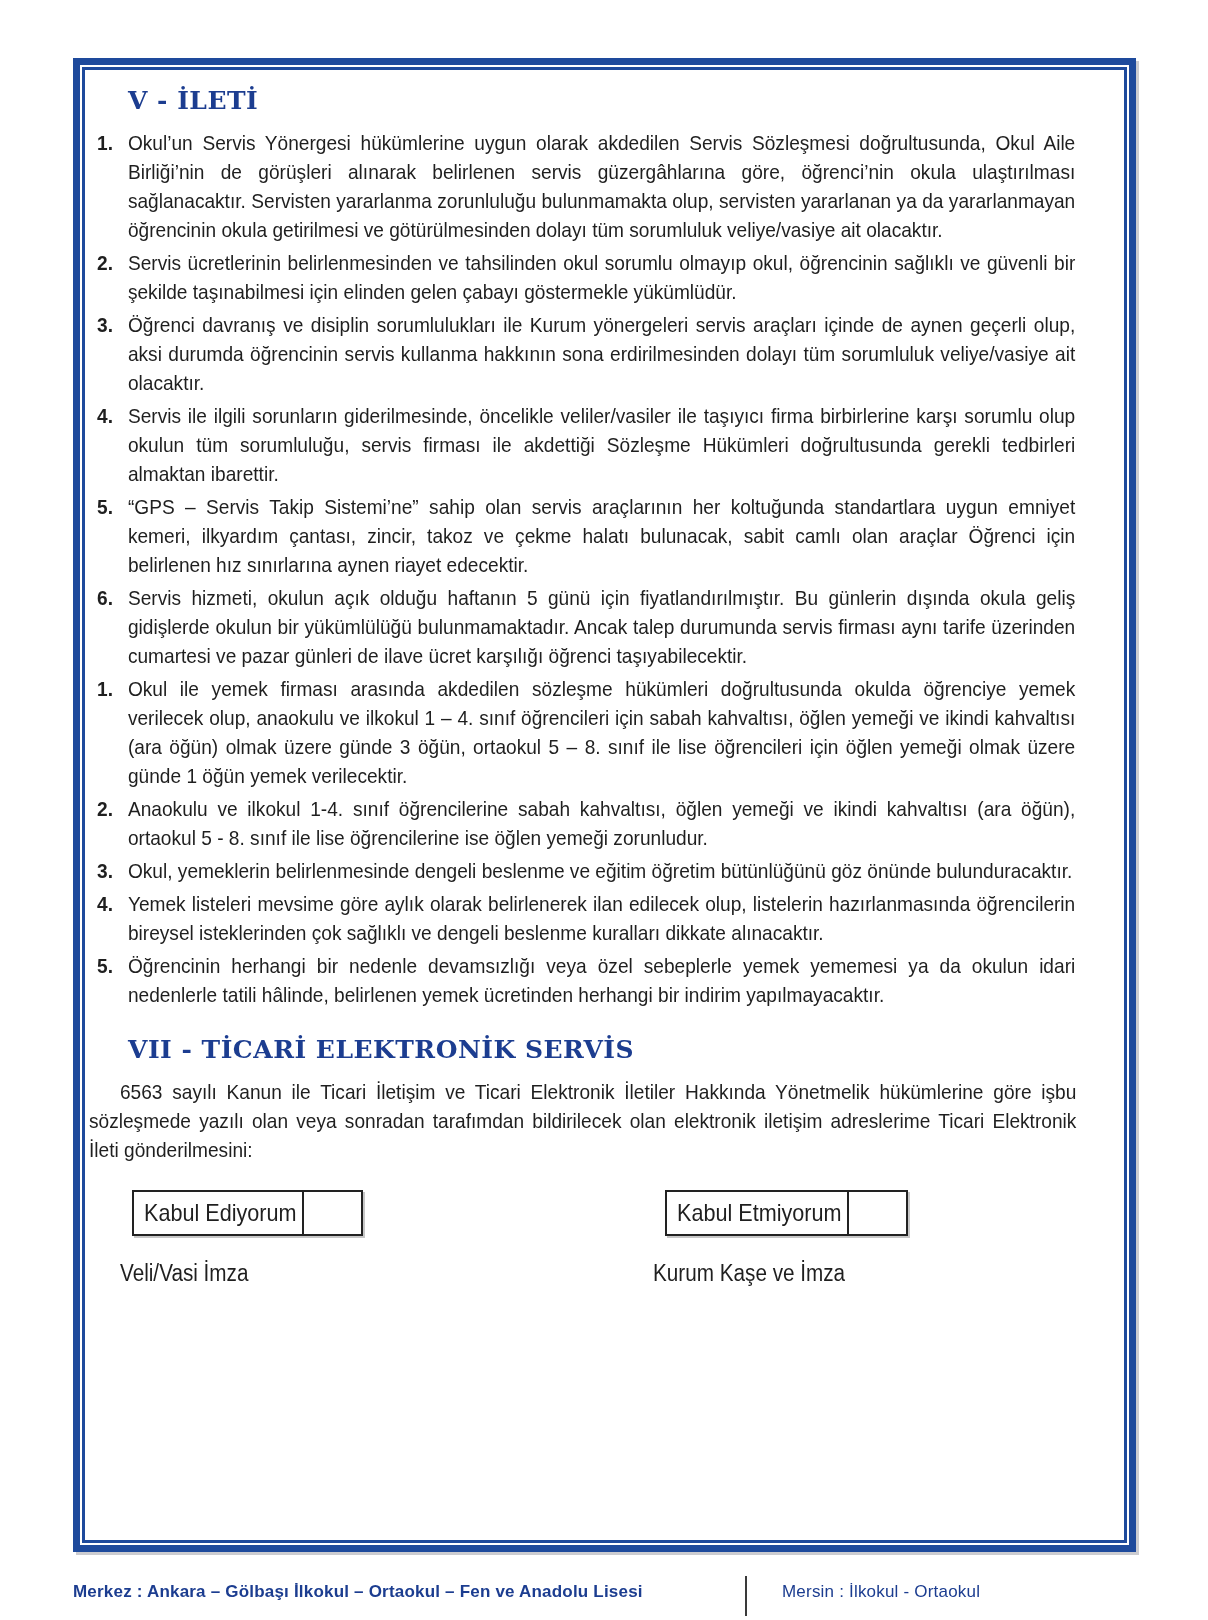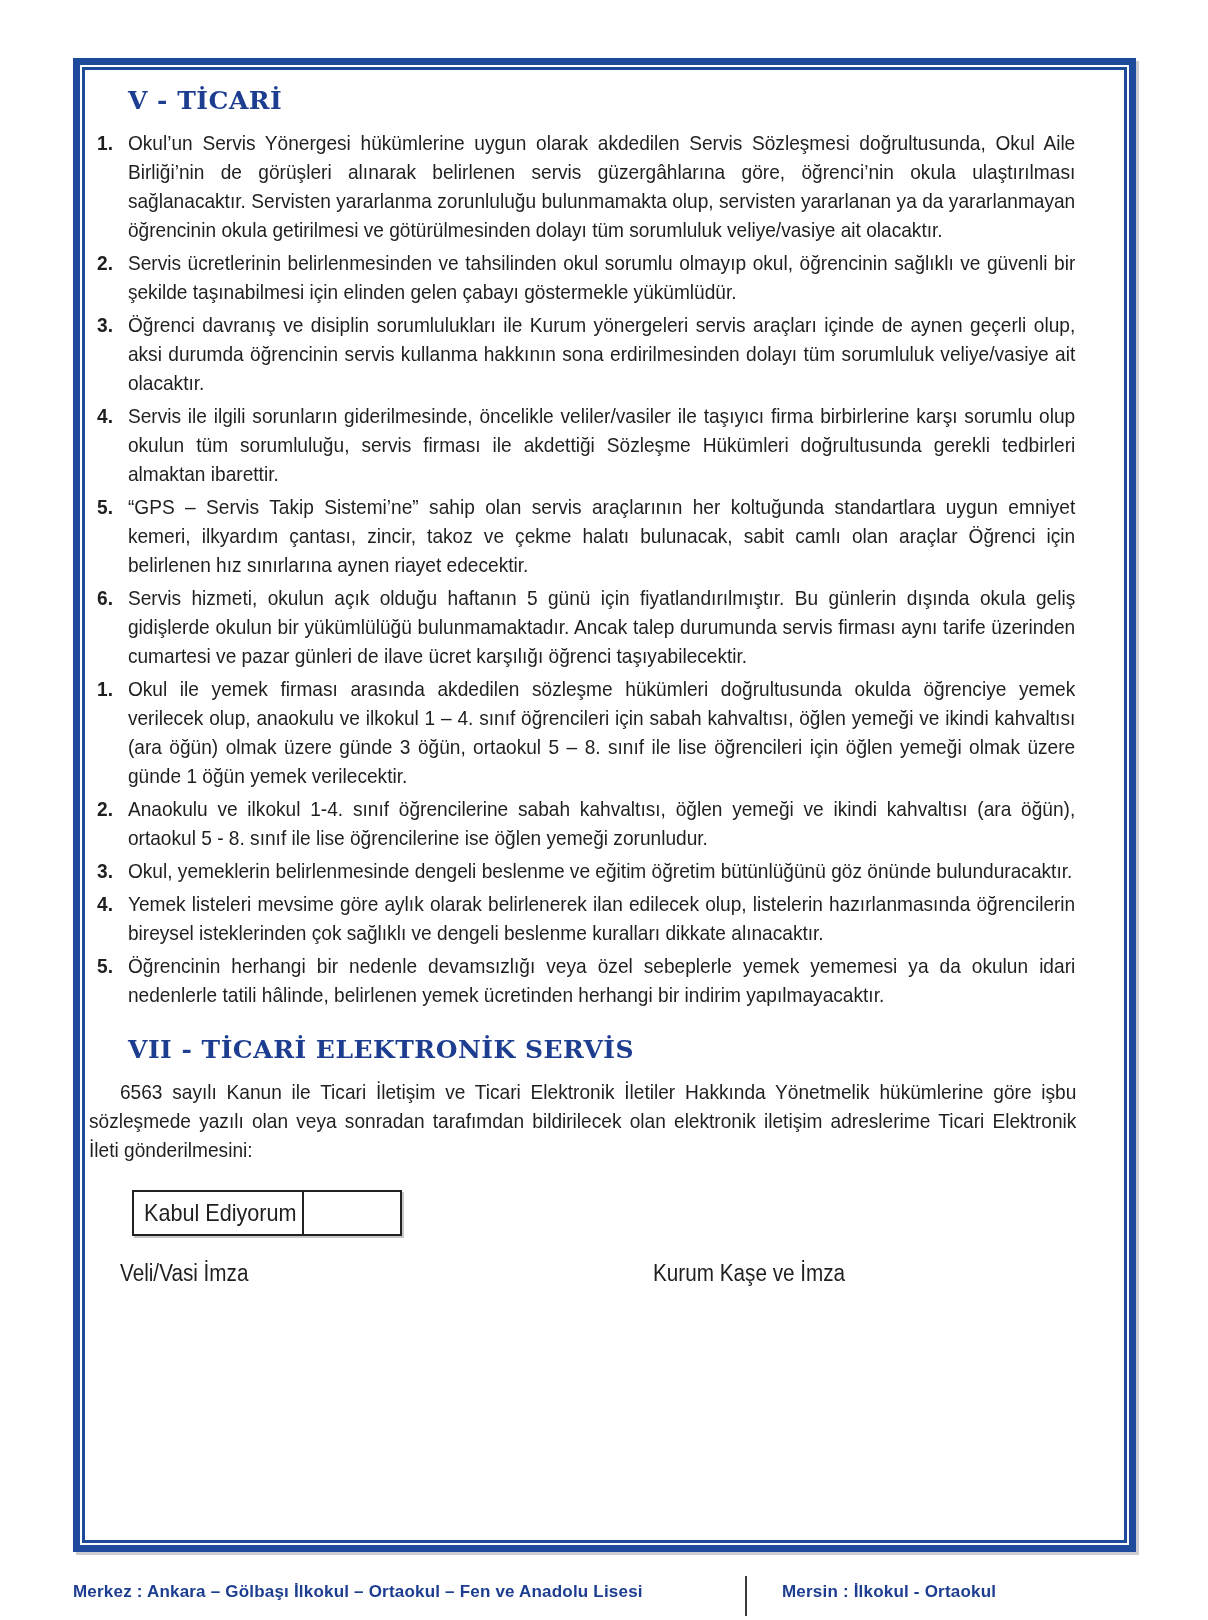--- a/index.html
+++ b/index.html
@@ -41,48 +41,48 @@
     position:absolute; top:0; height:46px; display:flex; background:#fff;
     border:2px solid #222; box-sizing:border-box;
     box-shadow:2px 2px 0 rgba(0,0,0,0.22);
   }
   .consent-box .lbl {
     display:flex; align-items:center; padding-left:10px;
     border-right:2px solid #222; font-size:24px; white-space:nowrap;
     box-sizing:border-box;
   }
   .consent-box .sq { flex:0 0 57px; background:#fff; }
-  .box-accept { left:35px; width:270px; }
+  .box-accept { left:35px; width:231px; }
   .box-accept .lbl { width:170px; }
   .box-reject { left:568px; width:243px; }
   .box-reject .lbl { width:182px; }
   .cond { display:inline-block; transform:scaleX(0.9); transform-origin:0 50%; white-space:nowrap; }
   .sig-row { position:relative; height:32px; margin-top:24px; font-size:23px; color:#1f1f1f; }
   .sig-left  { position:absolute; left:23px; top:0; }
   .sig-right { position:absolute; left:556px; top:0; }
   .footer-left {
     position:absolute; left:73px; top:1582px; width:640px; 
     font-weight:bold; color:#1c3d90; font-size:17px; letter-spacing:0.2px;
   }
   .footer-divider {
     position:absolute; left:745px; top:1576px; width:2px; height:40px; background:#3a3a3a;
   }
   .footer-right {
     position:absolute; left:782px; top:1582px;
-    font-weight:bold; color:#1c3d90; font-size:17px; letter-spacing:0.2px;
+    font-weight:normal; color:#1c3d90; font-size:17px; letter-spacing:0.2px;
   }
 </style>
 </head>
 <body>
 
 <div class="frame"></div>
 
 <div class="content">
 
-  <div class="sec-title first">V - TİCARİ</div>
+  <div class="sec-title first">V - İLETİ</div>
 
   <div class="clause">
     <span class="num">1.</span>
     <div class="txt">Okul’un Servis Yönergesi hükümlerine uygun olarak akdedilen Servis Sözleşmesi doğrultusunda, Okul Aile Birliği’nin de görüşleri alınarak belirlenen servis güzergâhlarına göre, öğrenci’nin okula ulaştırılması sağlanacaktır. Servisten yararlanma zorunluluğu bulunmamakta olup, servisten yararlanan ya da yararlanmayan öğrencinin okula getirilmesi ve götürülmesinden dolayı tüm sorumluluk veliye/vasiye ait olacaktır.</div>
   </div>
   <div class="clause">
     <span class="num">2.</span>
     <div class="txt">Servis ücretlerinin belirlenmesinden ve tahsilinden okul sorumlu olmayıp okul, öğrencinin sağlıklı ve güvenli bir şekilde taşınabilmesi için elinden gelen çabayı göstermekle yükümlüdür.</div>
   </div>
   <div class="clause">
@@ -128,20 +128,26 @@
 
   <div class="lead-para">6563 sayılı Kanun ile Ticari İletişim ve Ticari Elektronik İletiler Hakkında Yönetmelik hükümlerine göre işbu sözleşmede yazılı olan veya sonradan tarafımdan bildirilecek olan elektronik iletişim adreslerime Ticari Elektronik İleti gönderilmesini:</div>
 
   <div class="consent-row">
     <div class="consent-box box-accept">
       <div class="lbl">
         <span class="cond">Kabul Ediyorum</span>
       </div>
       <div class="sq"></div>
     </div>
+    <div class="consent-box box-reject">
+      <div class="lbl">
+        <span class="cond">Kabul Etmiyorum</span>
+      </div>
+      <div class="sq"></div>
+    </div>
   </div>
 
   <div class="sig-row">
     <div class="sig-left">
       <span class="cond">Veli/Vasi İmza</span>
     </div>
     <div class="sig-right">
       <span class="cond">Kurum Kaşe ve İmza</span>
     </div>
   </div>

